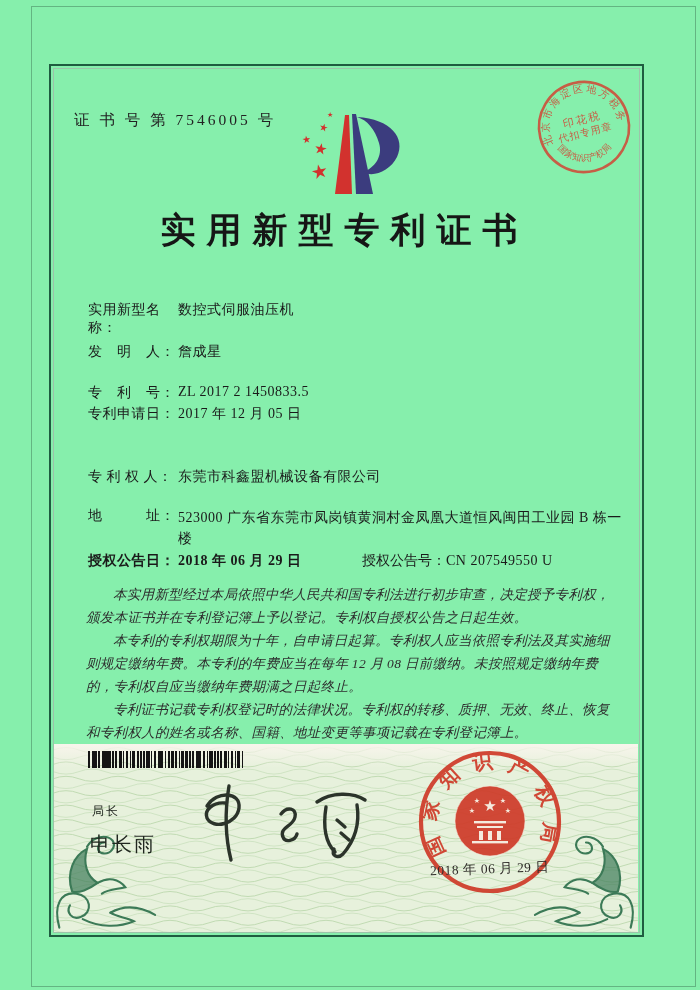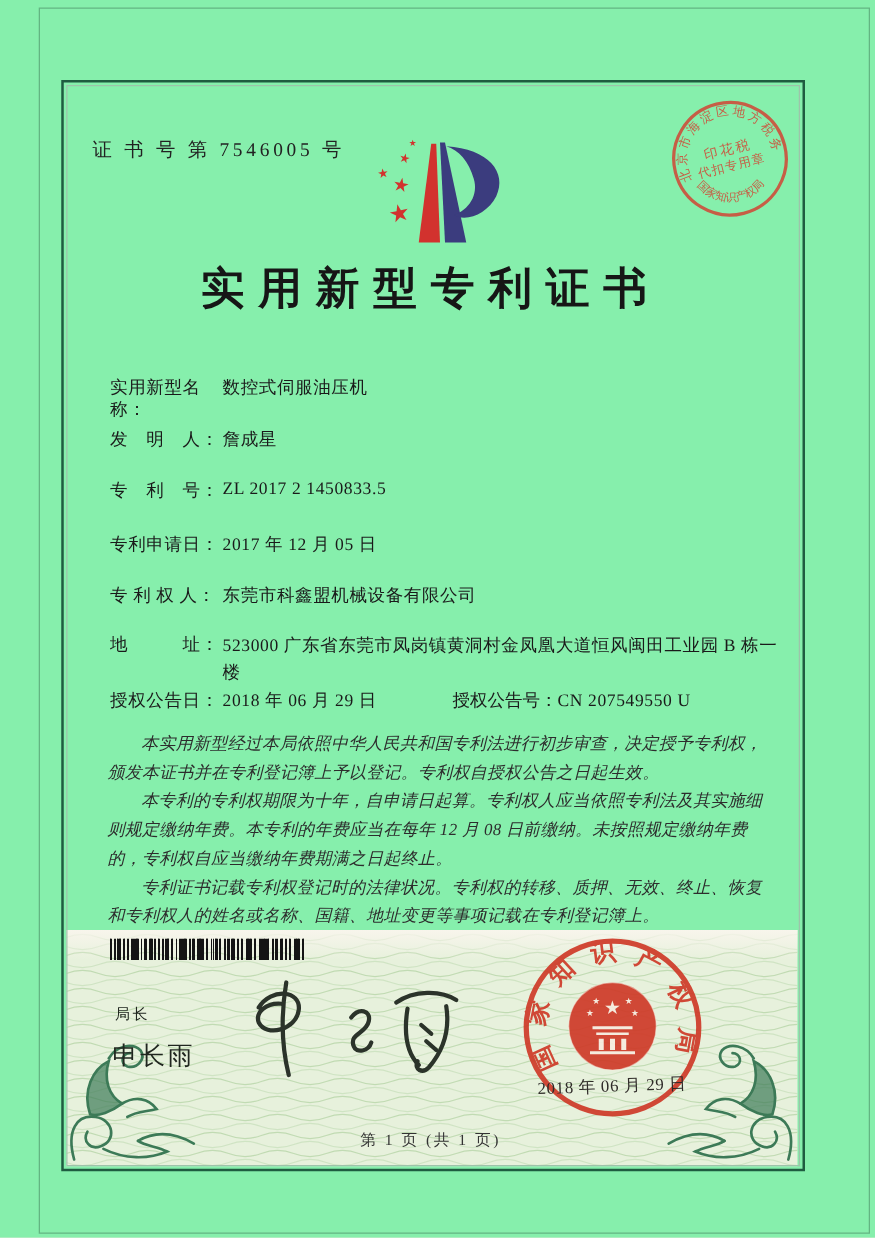--- a/index.html
+++ b/index.html
@@ -132,30 +132,30 @@
 
   <div class="abs field-row" style="top:301px;">
     <span class="f-label">实用新型名称：</span><span class="f-value">数控式伺服油压机</span>
   </div>
   <div class="abs field-row" style="top:343px;">
     <span class="f-label">发　明　人：</span><span class="f-value">詹成星</span>
   </div>
   <div class="abs field-row" style="top:384px;">
     <span class="f-label">专　利　号：</span><span class="f-value">ZL 2017 2 1450833.5</span>
   </div>
-  <div class="abs field-row" style="top:427px;">
+  <div class="abs field-row" style="top:405px;">
     <span class="f-label">专利申请日：</span><span class="f-value">2017 年 12 月 05 日</span>
   </div>
   <div class="abs field-row" style="top:468px;">
     <span class="f-label">专 利 权 人：</span><span class="f-value">东莞市科鑫盟机械设备有限公司</span>
   </div>
   <div class="abs field-row addr" style="top:507px;">
     <span class="f-label">地　　　址：</span><span class="f-value">523000 广东省东莞市凤岗镇黄洞村金凤凰大道恒风闽田工业园 B 栋一楼</span>
   </div>
-  <div class="abs field-row" style="top:552px;">
+  <div class="abs field-row" style="top:552px;font-weight:bold;">
     <span class="f-label">授权公告日：</span><span class="f-value">2018 年 06 月 29 日</span>
   </div>
   <div class="abs grant-right" style="top:552px;">
     <span>授权公告号：</span><span style="letter-spacing:.5px;">CN 207549550 U</span>
   </div>
 
   <div class="abs body-text">
     <p>本实用新型经过本局依照中华人民共和国专利法进行初步审查，决定授予专利权，颁发本证书并在专利登记簿上予以登记。专利权自授权公告之日起生效。</p>
     <p>本专利的专利权期限为十年，自申请日起算。专利权人应当依照专利法及其实施细则规定缴纳年费。本专利的年费应当在每年 12 月 08 日前缴纳。未按照规定缴纳年费的，专利权自应当缴纳年费期满之日起终止。</p>
     <p>专利证书记载专利权登记时的法律状况。专利权的转移、质押、无效、终止、恢复和专利权人的姓名或名称、国籍、地址变更等事项记载在专利登记簿上。</p>
@@ -201,15 +201,14 @@
         <rect x="64" y="84" width="4" height="9" fill="#f7ebdf"></rect>
         <rect x="73" y="84" width="4" height="9" fill="#f7ebdf"></rect>
         <rect x="82" y="84" width="4" height="9" fill="#f7ebdf"></rect>
         <rect x="57" y="94" width="36" height="2.4" fill="#f7ebdf"></rect>
       </g>
     </svg>
   </div>
 
   <div class="abs seal-date">2018 年 06 月 29 日</div>
 
-  <div class="abs footer">第 1 页 (共 1 页)</div>
 
 </div>
 
 </body></html>

